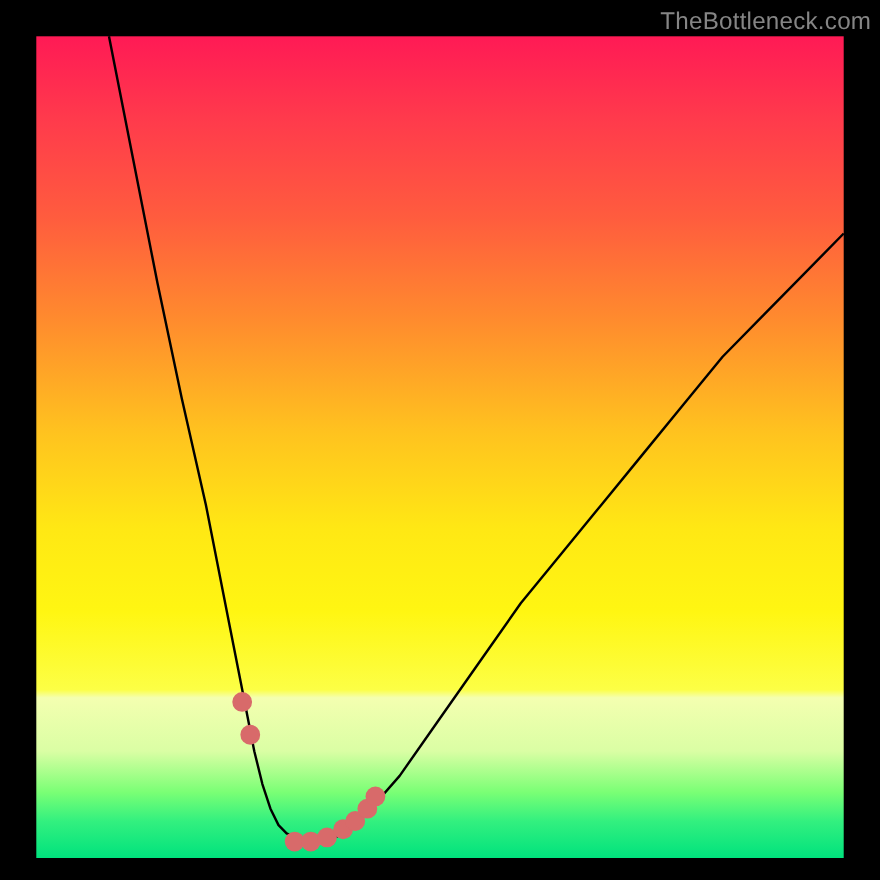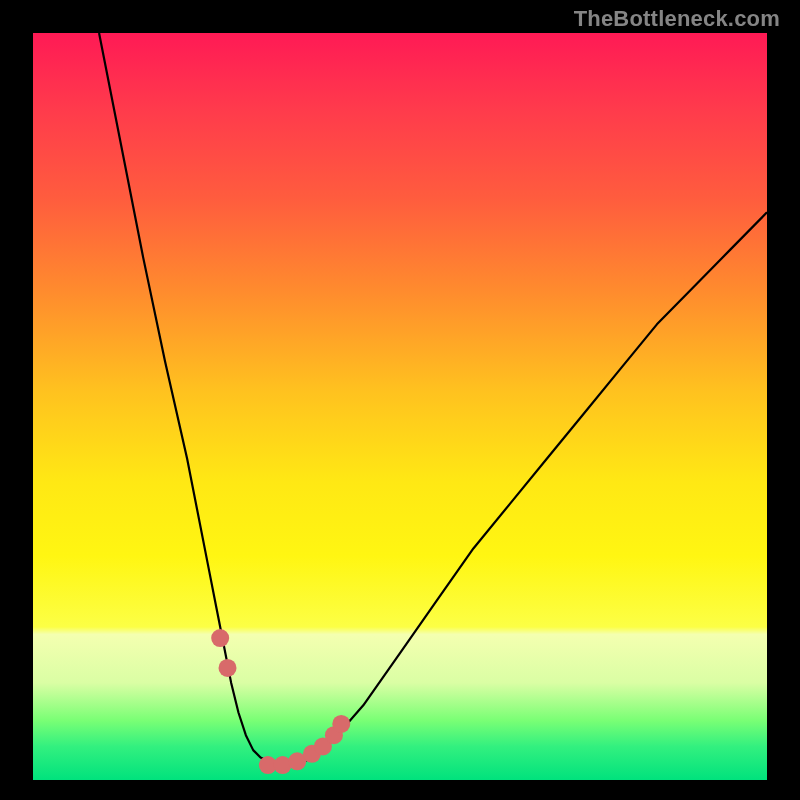--- a/index.html
+++ b/index.html
@@ -38,24 +38,24 @@
       #f4ffb0 80.5%,
       #dafea4 87%,
       #7aff75 92%,
       #33f07f 95.5%,
       #00e27d 100%
     );
   }
   .watermark {
     position: absolute;
     top: 6px;
-    right: 20px;
+    right: 8px;
     color: #858585;
     font-size: 22px;
-    font-weight: 700;
+    font-weight: 400;
     letter-spacing: 0.2px;
     user-select: none;
   }
   svg.curve {
     position: absolute;
     left: 0;
     top: 0;
     width: 734px;
     height: 747px;
     overflow: visible;

